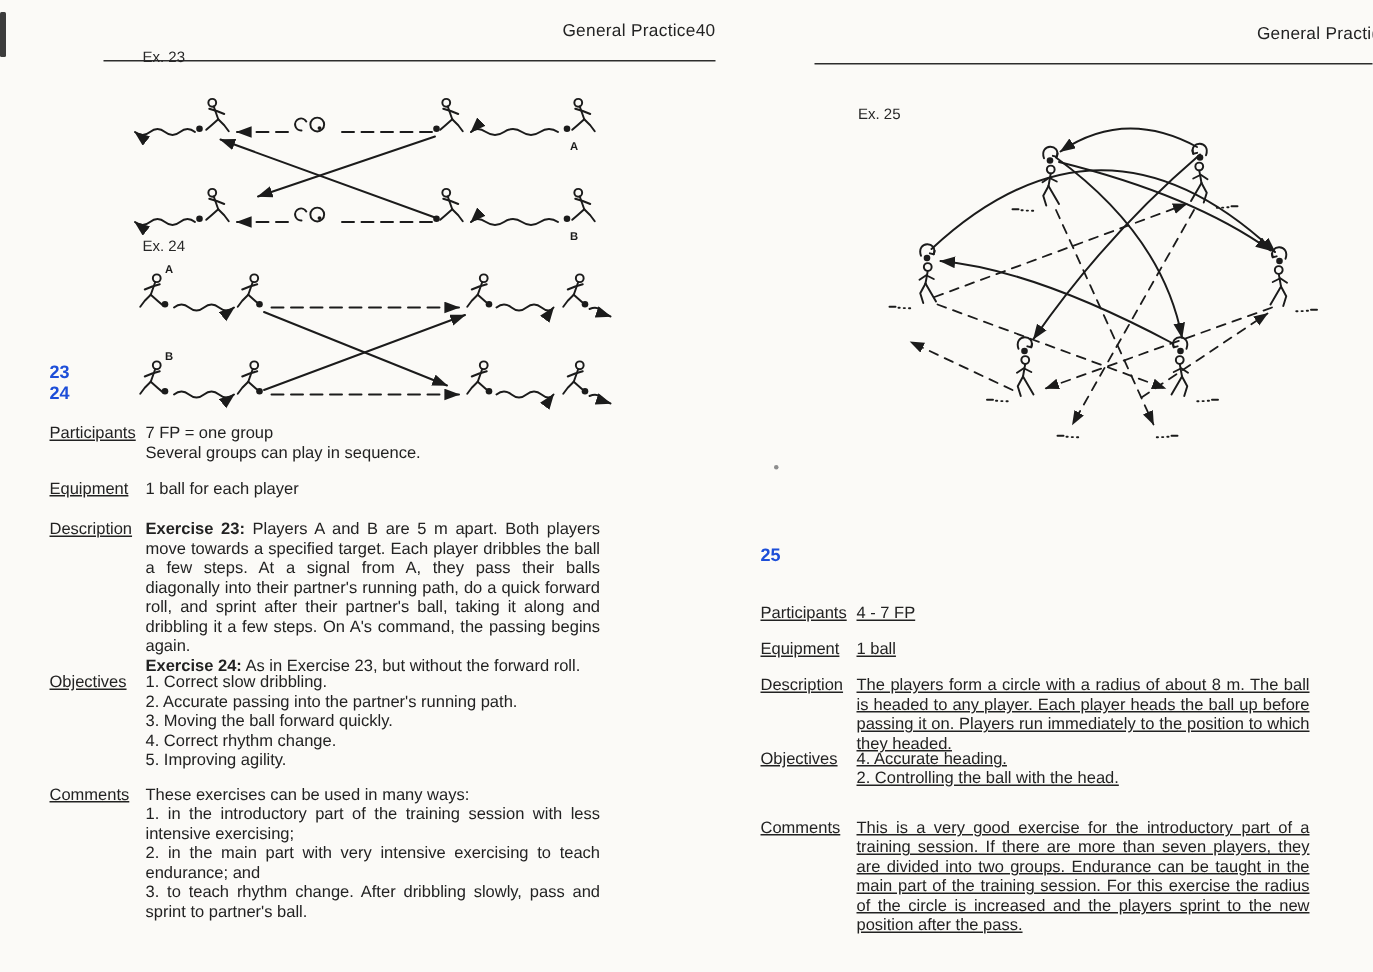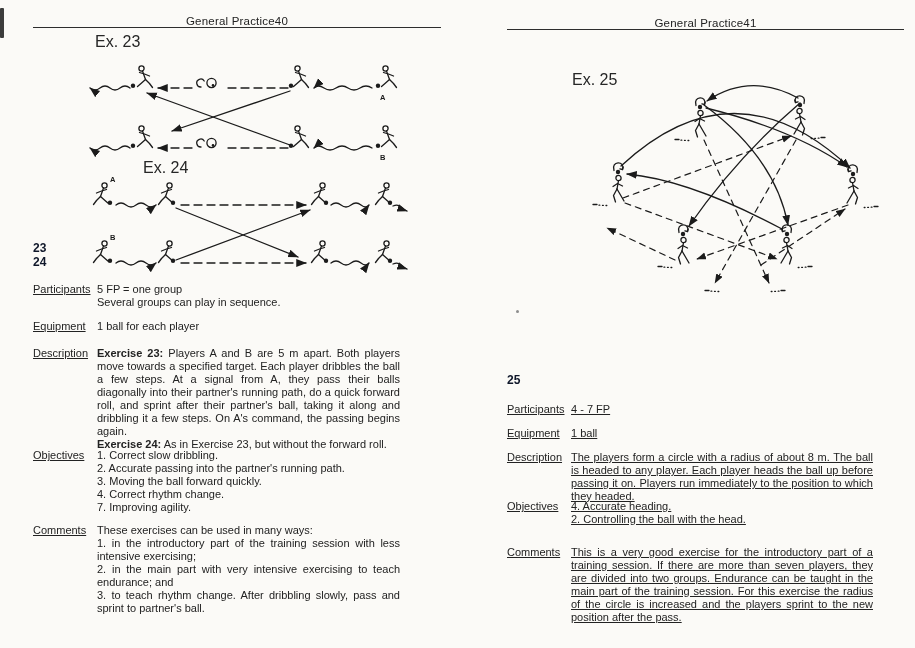--- a/index.html
+++ b/index.html
@@ -3,28 +3,28 @@
 <meta charset="utf-8">
 <style>
   html,body{margin:0;padding:0;}
   body{
     width:915px;height:648px;position:relative;overflow:hidden;
     background:#fbfaf7;color:#1e1e1e;
     font-family:"Liberation Sans", sans-serif;
     -webkit-font-smoothing:antialiased;
   }
   .hdr{
-    position:absolute;display:flex;justify-content:center;align-items:flex-end;
-    border-bottom:1.6px solid #2d2d2d;padding-bottom:0;
-    font-size:11.5px;letter-spacing:.2px;color:#232323;
+    position:absolute;display:flex;justify-content:flex-end;align-items:flex-end;
+    border-bottom:1.6px solid #2d2d2d;padding-bottom:13px;
+    font-size:11.5px;letter-spacing:.2px;color:#232323;margin-left:36px;
   }
   .hdr-left{left:33px;top:15px;width:408px;}
   .hdr-right{left:507px;top:17px;width:397px;}
-  .figlabel{position:absolute;font-size:16px;color:#262626;}
-  .marginnum{position:absolute;font-weight:bold;font-size:12px;line-height:13.5px;color:#0f172a;}
+  .figlabel{position:absolute;font-size:10px;color:#262626;}
+  .marginnum{position:absolute;font-weight:bold;font-size:12px;line-height:13.5px;color:#1d4ed8;}
   .row{position:absolute;display:flex;font-size:11px;line-height:13px;color:#222;}
   .row .lab{width:64px;flex:none;text-decoration:underline;}
   .row .cnt{width:303px;}
   .row .cnt-r{width:302px;text-decoration:underline;}
   .row p{margin:0;}
   .just{text-align:justify;}
   .gap{margin-bottom:12px;}
   ul.plain{margin:0;padding:0;list-style:none;}
   .artifact-bar{position:absolute;left:0;top:8px;width:4px;height:30px;background:#3c3c3c;border-radius:1px;}
   .speck{position:absolute;left:516px;top:310px;width:3px;height:3px;background:#8d8d8d;border-radius:50%;}
@@ -107,21 +107,21 @@
     <path class="ink" d="M322 98 q-6 -4 -12 0 q-6 4 -12 0 q-6 -4 -12 0 q-6 4 -12 0 q-6 -4 -10 0" marker-end="url(#ah)"></path>
     <use href="#ballDot" xlink:href="#ballDot" x="328" y="98"></use>
     <use href="#runnerR" xlink:href="#runnerR" transform="translate(340,98) scale(-1,1)"></use>
     <text class="diag" x="330" y="110">B</text>
   </g>
 
   <line class="ink" x1="240" y1="41" x2="122" y2="81" marker-end="url(#ah)"></line>
   <line class="ink" x1="240" y1="95" x2="97" y2="43" marker-end="url(#ah)"></line>
 </svg>
 
-<div class="figlabel" style="left:95px;top:159px;margin-left:48px;">Ex. 24</div>
+<div class="figlabel" style="left:95px;top:159px;">Ex. 24</div>
 
 <svg style="left:30px;top:168px;" width="382" height="108" viewBox="0 0 382 108">
 
   <g>
     <use href="#runnerR" xlink:href="#runnerR" transform="translate(70,37)"></use>
     <text class="diag" x="80" y="14">A</text>
     <use href="#ballDot" xlink:href="#ballDot" x="80" y="37"></use>
     <path class="ink" d="M86 37 q5 -4 10 0 q5 4 10 0 q5 -4 10 0 q5 4 10 0" marker-end="url(#ah)"></path>
     <use href="#runnerR" xlink:href="#runnerR" transform="translate(135,37)"></use>
     <use href="#ballDot" xlink:href="#ballDot" x="143" y="37"></use>
@@ -155,21 +155,21 @@
 </svg>
 
 <div class="marginnum" style="left:33px;top:242px;">
   <div>23</div>
   <div>24</div>
 </div>
 
 <div class="row" style="left:33px;top:283px;">
   <div class="lab">Participants</div>
   <div class="cnt">
-    <p>5 FP = one group</p>
+    <p>7 FP = one group</p>
     <p>Several groups can play in sequence.</p>
   </div>
 </div>
 
 <div class="row" style="left:33px;top:320px;">
   <div class="lab">Equipment</div>
   <div class="cnt">
     <p>1 ball for each player</p>
   </div>
 </div>
@@ -183,21 +183,21 @@
 </div>
 
 <div class="row" style="left:33px;top:449px;">
   <div class="lab">Objectives</div>
   <div class="cnt">
     <ul class="plain">
       <li>1. Correct slow dribbling.</li>
       <li>2. Accurate passing into the partner's running path.</li>
       <li>3. Moving the ball forward quickly.</li>
       <li>4. Correct rhythm change.</li>
-      <li>7. Improving agility.</li>
+      <li>5. Improving agility.</li>
     </ul>
   </div>
 </div>
 
 <div class="row" style="left:33px;top:524px;">
   <div class="lab">Comments</div>
   <div class="cnt">
     <p>These exercises can be used in many ways:</p>
     <p class="just">1. in the introductory part of the training session with less intensive exercising;</p>
     <p class="just">2. in the main part with very intensive exercising to teach endurance; and</p>
@@ -247,21 +247,21 @@
     <use href="#grdDash" xlink:href="#grdDash" transform="translate(252,75) scale(-1,1)"></use>
     <use href="#grdDash" xlink:href="#grdDash" transform="translate(36,142)"></use>
     <use href="#grdDash" xlink:href="#grdDash" transform="translate(305,144) scale(-1,1)"></use>
     <use href="#grdDash" xlink:href="#grdDash" transform="translate(101,204)"></use>
     <use href="#grdDash" xlink:href="#grdDash" transform="translate(239,204) scale(-1,1)"></use>
     <use href="#grdDash" xlink:href="#grdDash" transform="translate(148,228)"></use>
     <use href="#grdDash" xlink:href="#grdDash" transform="translate(212,228) scale(-1,1)"></use>
   </g>
 </svg>
 
-<div class="marginnum" style="left:507px;top:374px;">25</div>
+<div class="marginnum" style="left:507px;top:364px;">25</div>
 
 <div class="row" style="left:507px;top:403px;">
   <div class="lab">Participants</div>
   <div class="cnt-r">
     <p>4 - 7 FP</p>
   </div>
 </div>
 
 <div class="row" style="left:507px;top:427px;">
   <div class="lab">Equipment</div>

